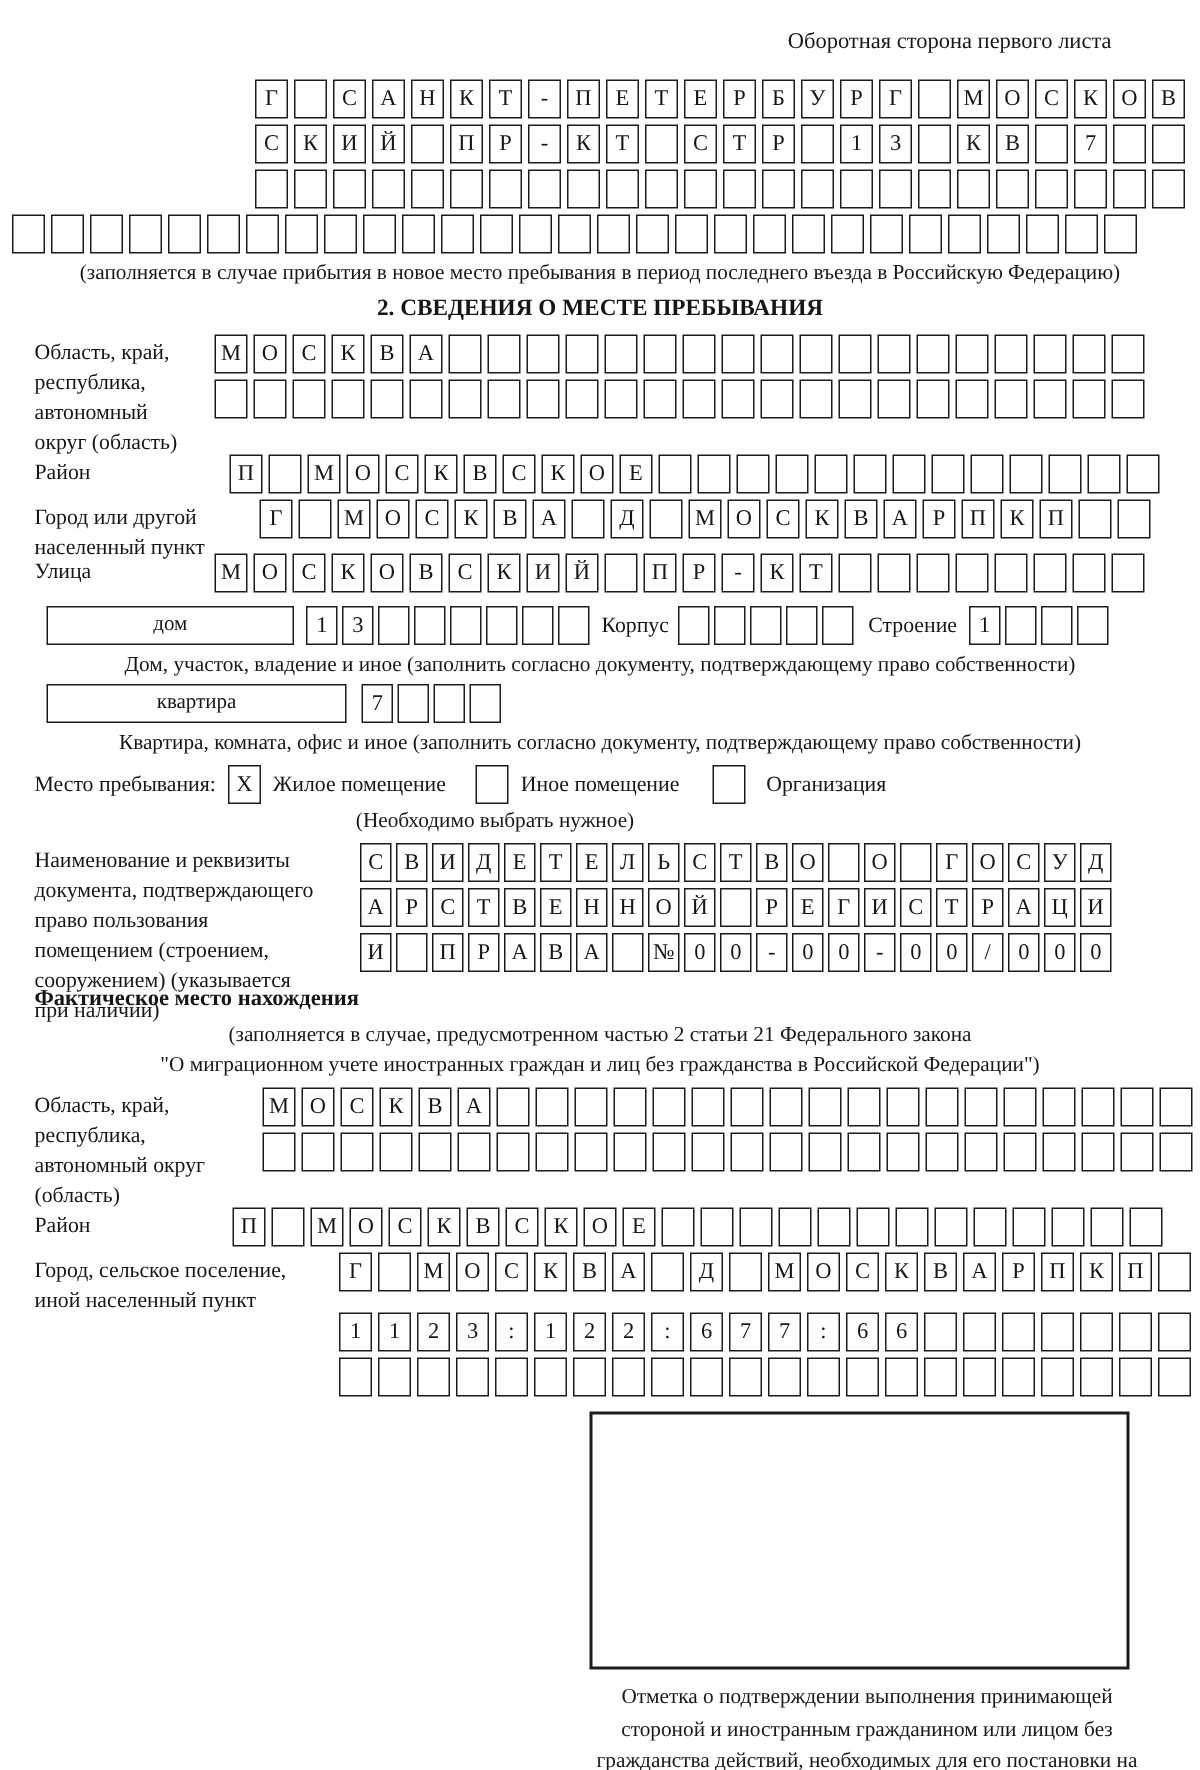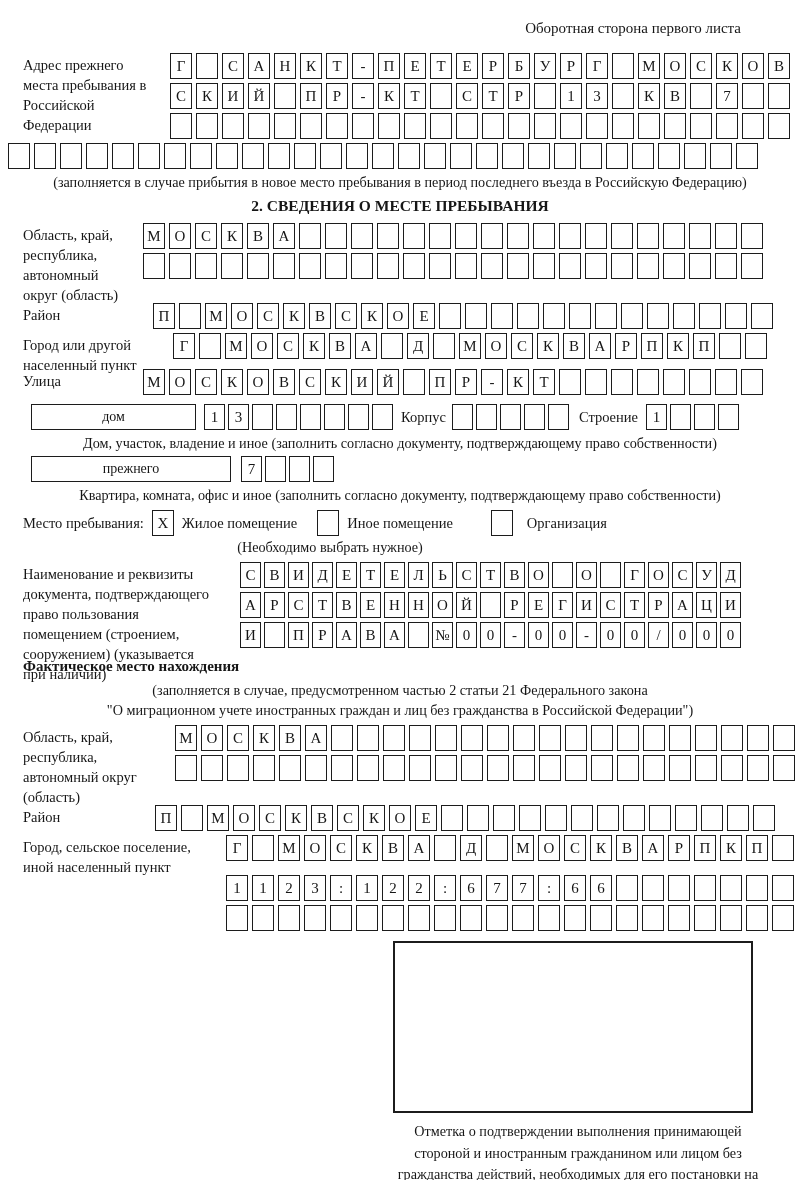--- a/index.html
+++ b/index.html
@@ -70,21 +70,20 @@
   }
 </style>
 </head>
 <body>
 
 <div class="page">
 
   <div class="corner">Оборотная сторона первого листа</div>
 
   <div class="frow pl147">
-    <div class="flabel w130">Адрес прежнего места пребывания в Российской Федерации</div>
     <div class="rowstack">
       <div class="cells">
           <span class="cell">Г</span>
           <span class="cell"></span>
           <span class="cell">С</span>
           <span class="cell">А</span>
           <span class="cell">Н</span>
           <span class="cell">К</span>
           <span class="cell">Т</span>
           <span class="cell">-</span>
@@ -365,36 +364,36 @@
     <div class="cells sm">
         <span class="cell">1</span>
         <span class="cell"></span>
         <span class="cell"></span>
         <span class="cell"></span>
       </div>
   </div>
   <div class="caption">Дом, участок, владение и иное (заполнить согласно документу, подтверждающему право собственности)</div>
 
   <div class="inline-row">
-    <div class="widebox" style="width:200px; margin-left:8px;">прежнего</div>
+    <div class="widebox" style="width:200px; margin-left:8px;">квартира</div>
     <div class="cells sm" style="margin-left:10px;">
         <span class="cell">7</span>
         <span class="cell"></span>
         <span class="cell"></span>
         <span class="cell"></span>
       </div>
   </div>
   <div class="caption">Квартира, комната, офис и иное (заполнить согласно документу, подтверждающему право собственности)</div>
 
   <div class="inline-row" style="align-items:center; margin-top:6px; margin-bottom:0;">
     <span class="lbl-inline" style="margin-right:8px;">Место пребывания:</span>
     <span class="checkbox" style="margin-right:8px;">X</span>
     <span class="lbl-inline" style="margin-right:20px;">Жилое помещение</span>
     <span class="checkbox" style="margin-right:8px;"></span>
-    <span class="lbl-inline" style="margin-right:38px;">Иное помещение</span>
+    <span class="lbl-inline" style="margin-right:22px;">Иное помещение</span>
     <span class="checkbox" style="margin-right:14px;"></span>
     <span class="lbl-inline">Организация</span>
   </div>
   <div class="stay-note">(Необходимо выбрать нужное)</div>
 
   <div class="frow pl217">
     <div class="flabel w195">Наименование и реквизиты документа, подтверждающего право пользования помещением (строением, сооружением) (указывается при наличии)</div>
     <div class="rowstack">
       <div class="cells sm">
           <span class="cell">С</span>

